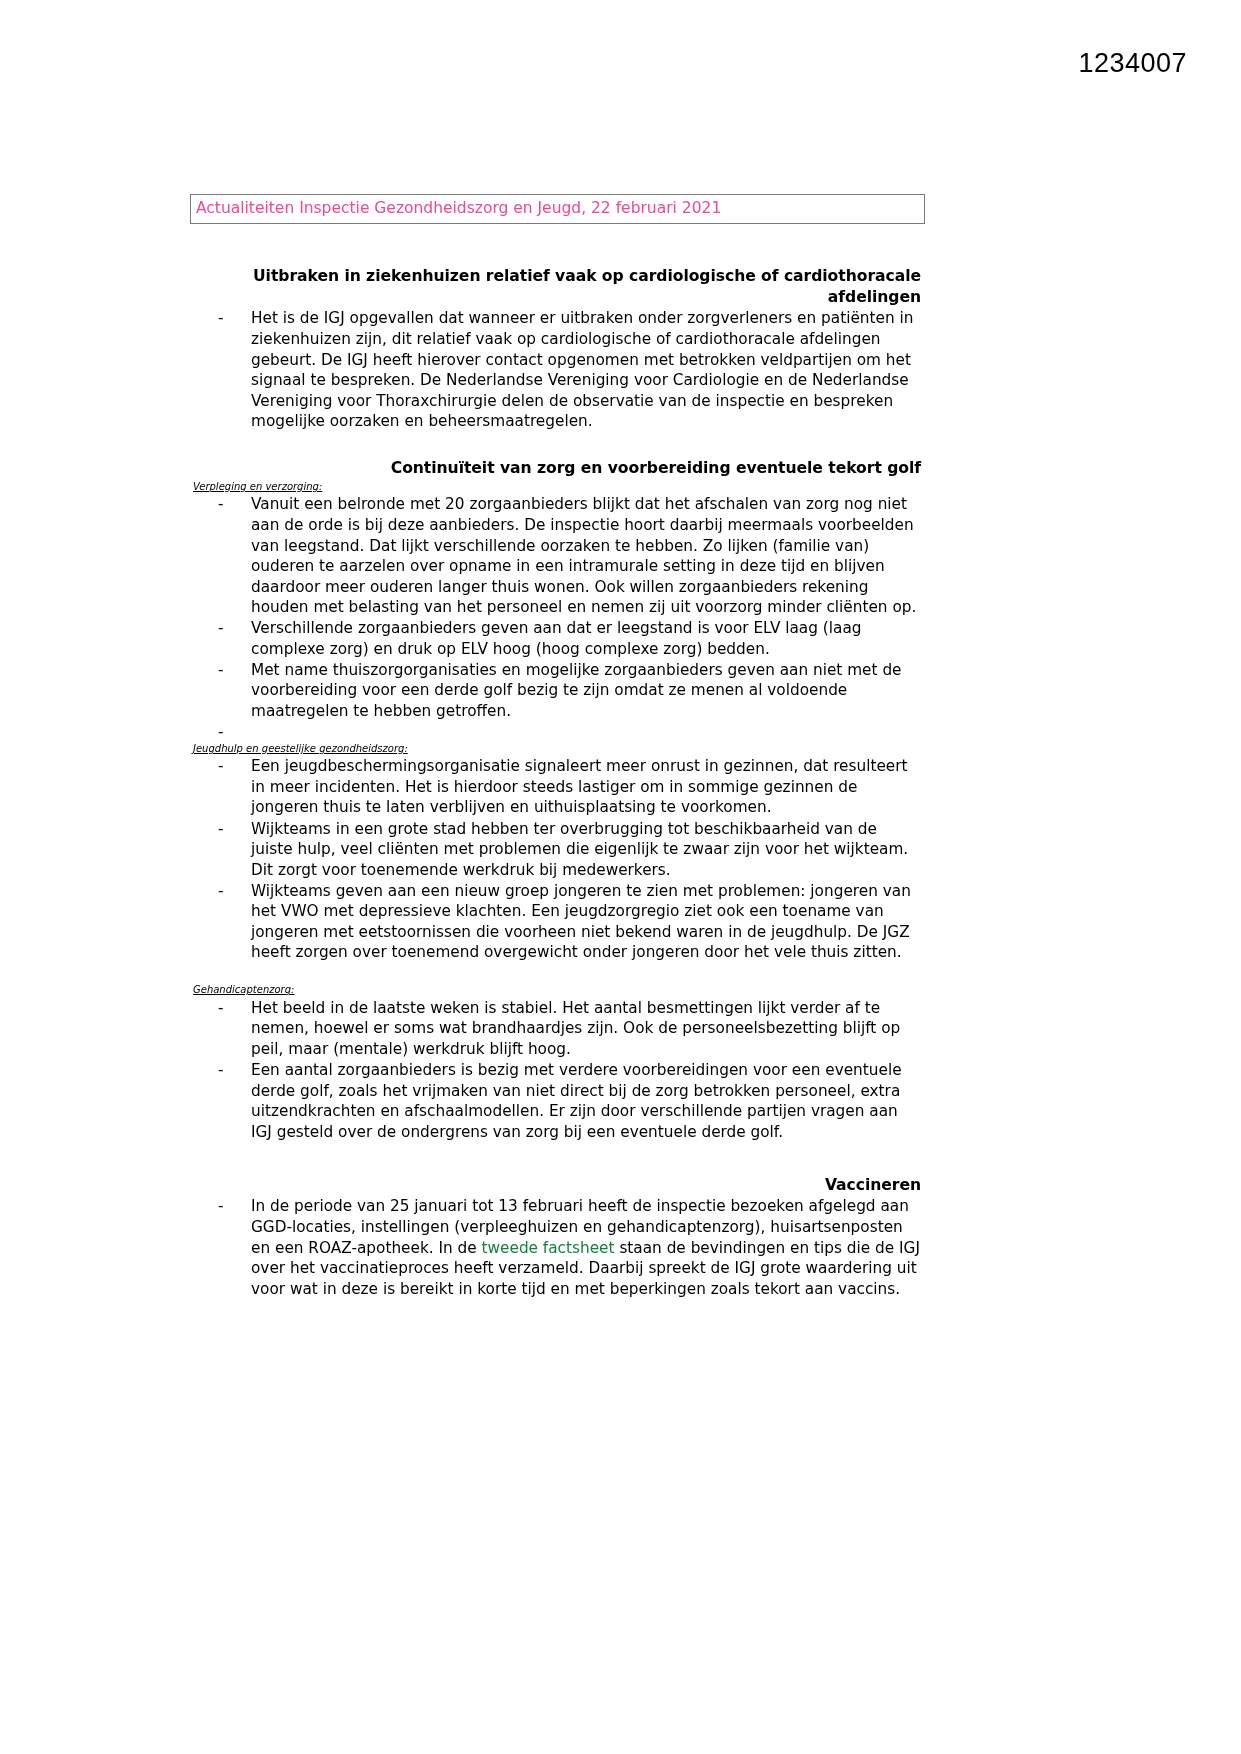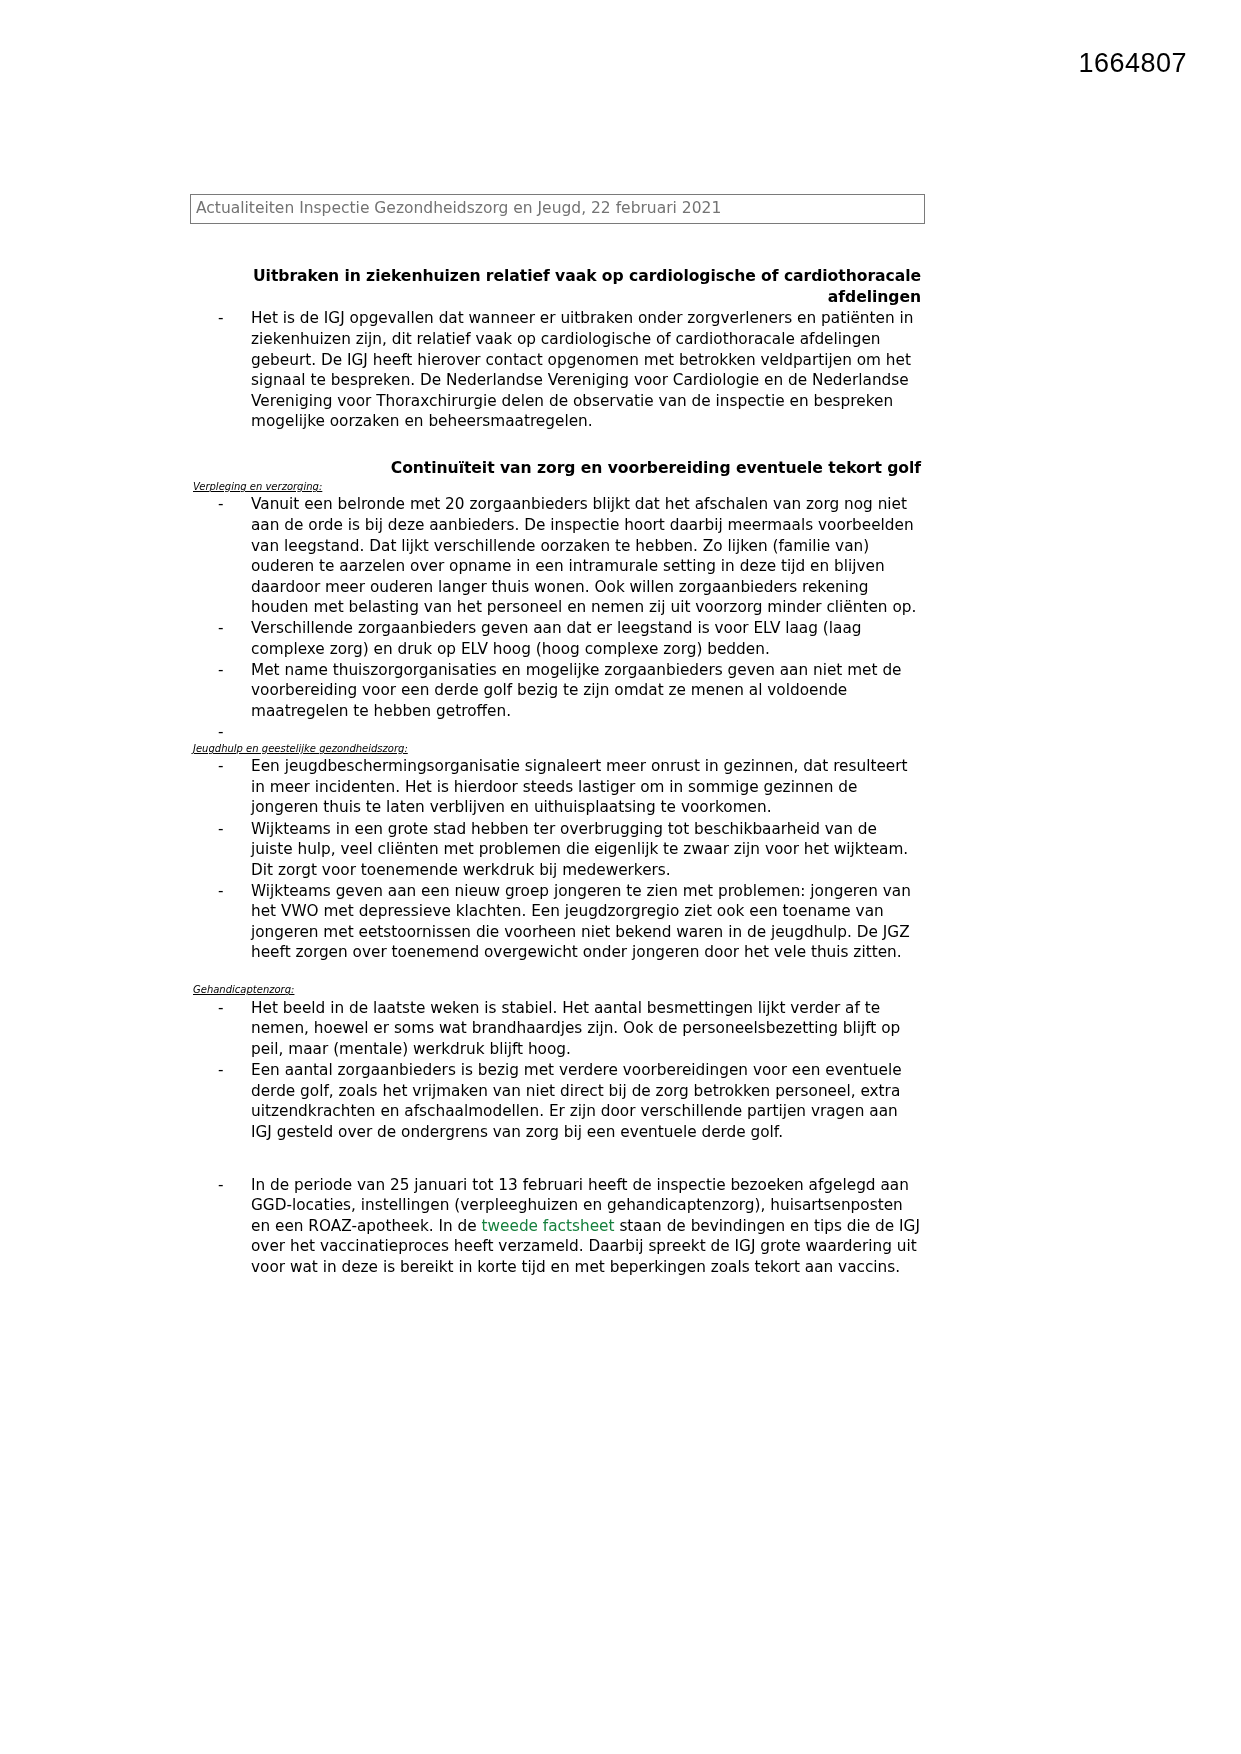--- a/index.html
+++ b/index.html
@@ -38,21 +38,21 @@
   .header-box {
     position: absolute;
     left: 190px;
     top: 194px;
     width: 735px;
     box-sizing: border-box;
     border: 1px solid #7a7a7a;
     padding: 4px 5px 5px 5px;
     font-size: 15.5px;
     line-height: 1.25;
-    color: #737373;
+    color: #ec4899;
     white-space: nowrap;
     overflow: hidden;
   }
   
   .content {
     position: absolute;
     left: 193px;
     top: 266px;
     width: 728px;
   }
@@ -98,21 +98,21 @@
     color: #15803d;
     text-decoration: none;
   }
   .block { margin: 0; padding: 0; }
 </style>
 </head>
 <body>
 
 <div class="page">
 
-  <div class="page-number">1664807</div>
+  <div class="page-number">1234007</div>
 
   <div class="header-box">Actualiteiten Inspectie Gezondheidszorg en Jeugd, 22 februari 2021</div>
 
   <div class="content">
 
     <div class="block">
       <h2 class="section-heading">Uitbraken in ziekenhuizen relatief vaak op cardiologische of cardiothoracale afdelingen</h2>
       <ul class="bullets">
         <li>
           <span class="dash">-</span>
@@ -174,20 +174,21 @@
         <li>
           <span class="dash">-</span>
           <span>Een aantal zorgaanbieders is bezig met verdere voorbereidingen voor een eventuele derde golf, zoals het vrijmaken van niet direct bij de zorg betrokken personeel, extra uitzendkrachten en afschaalmodellen. Er zijn door verschillende partijen vragen aan IGJ gesteld over de ondergrens van zorg bij een eventuele derde golf.</span>
         </li>
       </ul>
     </div>
 
     <div class="gap-xl"></div>
 
     <div class="block">
+      <h2 class="section-heading">Vaccineren</h2>
       <ul class="bullets">
         <li>
           <span class="dash">-</span>
           <span><span>In de periode van 25 januari tot 13 februari heeft de inspectie bezoeken afgelegd aan GGD-locaties, instellingen (verpleeghuizen en gehandicaptenzorg), huisartsenposten en een ROAZ-apotheek. In de </span><a class="doc-link" href="#">tweede factsheet</a><span> staan de bevindingen en tips die de IGJ over het vaccinatieproces heeft verzameld. Daarbij spreekt de IGJ grote waardering uit voor wat in deze is bereikt in korte tijd en met beperkingen zoals tekort aan vaccins.</span></span>
         </li>
       </ul>
     </div>
 
   </div>
 </div>

